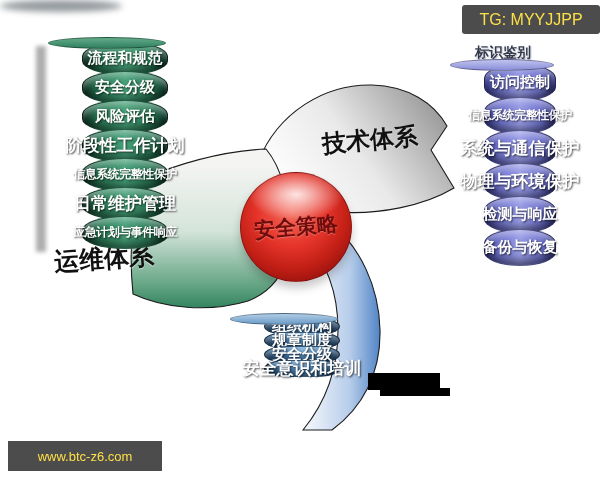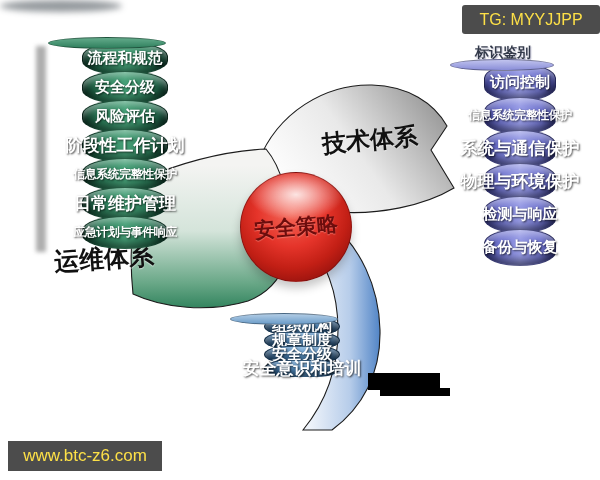--- a/index.html
+++ b/index.html
@@ -68,21 +68,21 @@
   
   .blob{position:absolute;background:#000;z-index:5;}
   .blob-a{left:368px;top:373px;width:72px;height:17px;}
   .blob-b{left:380px;top:388px;width:70px;height:8px;}
   
   .badge{
     position:absolute;z-index:6;background:#4c4c4c;color:#fde047;
     display:flex;align-items:center;justify-content:center;white-space:nowrap;
   }
   .badge-tg{left:462px;top:5px;width:138px;height:29px;font-size:16px;border-radius:3px;}
-  .badge-site{left:8px;top:441px;width:154px;height:30px;font-size:17px;}
+  .badge-site{left:8px;top:441px;width:154px;height:30px;font-size:13px;}
 </style>
 </head>
 <body>
 
 <div class="canvas">
 
   <svg class="blades" width="600" height="480" viewBox="0 0 600 480">
     <defs>
       <linearGradient id="gradGray" x1="290" y1="205" x2="445" y2="95" gradientUnits="userSpaceOnUse">
         <stop offset="0" stop-color="#ffffff"></stop>

